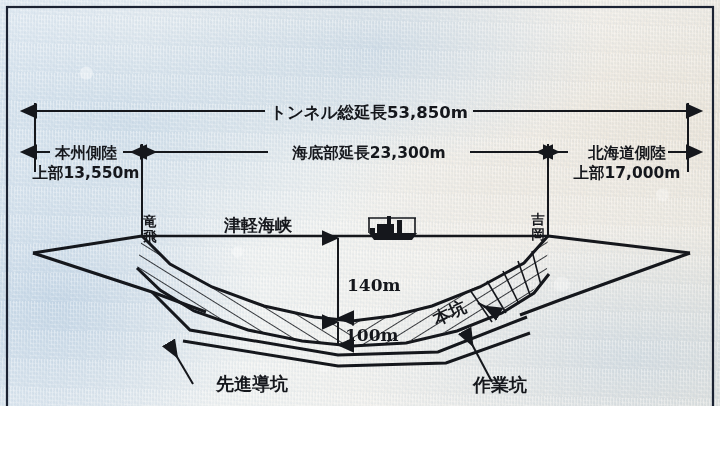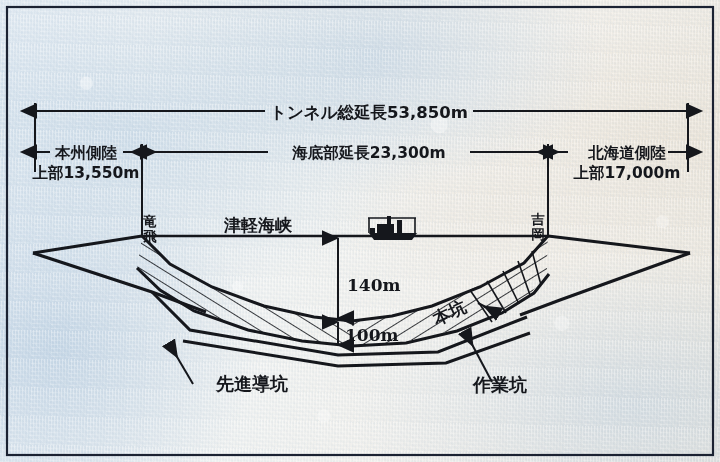--- a/index.html
+++ b/index.html
@@ -3,21 +3,21 @@
 <meta charset="utf-8">
 <style>
   html, body {
     margin: 0;
     padding: 0;
     background: #ffffff;
   }
   #page {
     position: relative;
     width: 720px;
-    height: 462px;
+    height: 406px;
     overflow: hidden;
     font-family: "DejaVu Sans", "Liberation Sans", sans-serif;
     background-color: #eef2f6;
   }
   
   .paper-base {
     position: absolute;
     inset: 0;
     background:
       radial-gradient(ellipse 60% 50% at 18% 30%, rgba(186,208,226,0.55) 0%, rgba(186,208,226,0) 70%),

